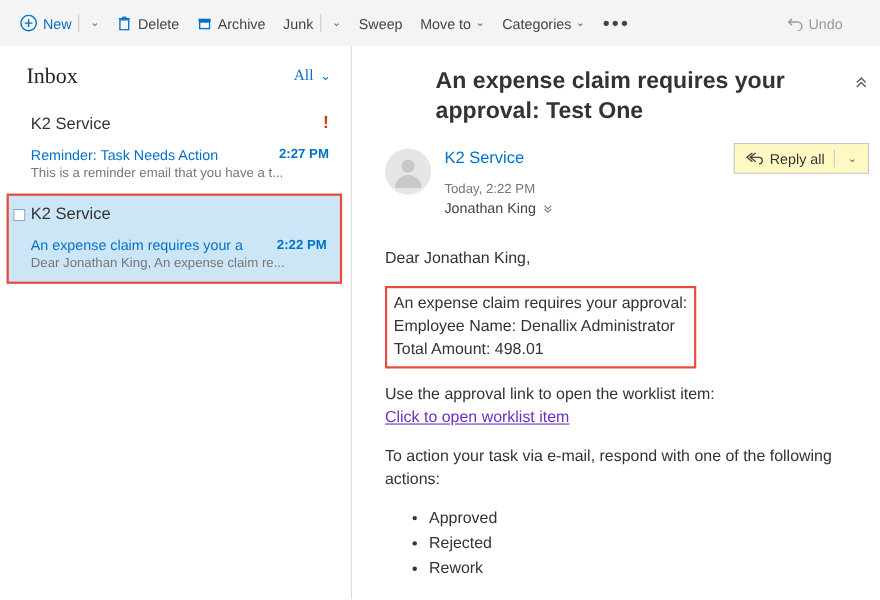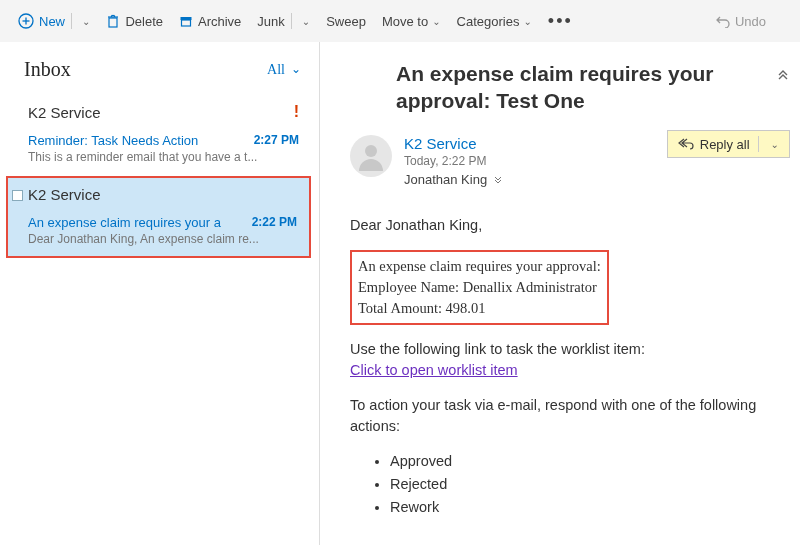--- a/index.html
+++ b/index.html
@@ -27,27 +27,27 @@
   .msgitem.selected { background:#cde6f7; border:2px solid #e64b3c; margin:2px 8px 2px 6px; padding:8px 12px 10px 20px; position:relative; }
   .msgitem.selected .checkbox { position:absolute; left:4px; top:12px; width:11px; height:11px; border:1px solid #8ab; background:#fff; }
   .readpane { flex:1; padding: 18px 10px 0 30px; overflow:hidden; position:relative; }
   .rp-header { display:flex; justify-content:flex-end;font-weight:bold; }
   .rp-title { font-size:21px; color:#333; line-height:1.3; max-width:380px; }
   .rp-caret { font-size:13px; color:#666; padding-top:6px; cursor:pointer; }
   .rp-meta { display:flex; margin-top:20px; }
   .avatar { width:42px; height:42px; border-radius:50%; background:#e6e6e6; display:flex; align-items:center; justify-content:center; margin-right:12px; }
   .avatar svg { fill:#c8c8c8; }
   .metatext .from { color:#0072c6; font-size:15px; }
-  .metatext .when { color:#767676; font-size:12px; margin-top:2px; }
+  .metatext .when { color:#767676; font-size:12px; margin-top:12px; }
   .metatext .to { color:#444; font-size:13px; margin-top:4px; display:flex; align-items:center; }
   .replybox { position:absolute; right:10px; top:88px; border:1px solid #c8c8c8; background:#fef9c3; padding:5px 10px; font-size:13px; display:flex; align-items:center; cursor:pointer; }
   .replybox .icn { margin-right:6px; }
   .body { margin-top:28px; font-size:14.5px; color:#333; line-height:1.45; max-width:430px; }
   .body p { margin-bottom:14px; }
-  .highlight { border:2px solid #e64b3c; padding:4px 6px; display:inline-block; margin-bottom:14px;font-family:Liberation Serif, serif; }
+  .highlight { border:2px solid #e64b3c; padding:4px 6px; display:inline-block; margin-bottom:14px; }
   .body a { color:#6b2fbf; text-decoration:underline; }
   .body ul { margin-left:40px; margin-top:4px; }
   .body ul li { margin-bottom:2px; }
   .dots { font-size:18px; letter-spacing:2px; color:#444; }
   svg { display:block; }
   .toexpand { font-size:10px; color:#767676; margin-left:6px; }
 </style>
 </head>
 <body>
 
@@ -192,21 +192,21 @@
     </div>
 
     <div class="body">
       <p>Dear Jonathan King,</p>
       <div class="highlight">
         <div>An expense claim requires your approval:</div>
         <div>Employee Name: Denallix Administrator</div>
         <div>Total Amount: 498.01</div>
       </div>
       <p>
-        <span>Use the following link to task the worklist item:</span><br>
+        <span>Use the approval link to open the worklist item:</span><br>
         <a href="#">Click to open worklist item</a>
       </p>
       <p>To action your task via e-mail, respond with one of the following actions:</p>
       <ul>
         <li>Approved</li>
         <li>Rejected</li>
         <li>Rework</li>
       </ul>
     </div>
   </div>

